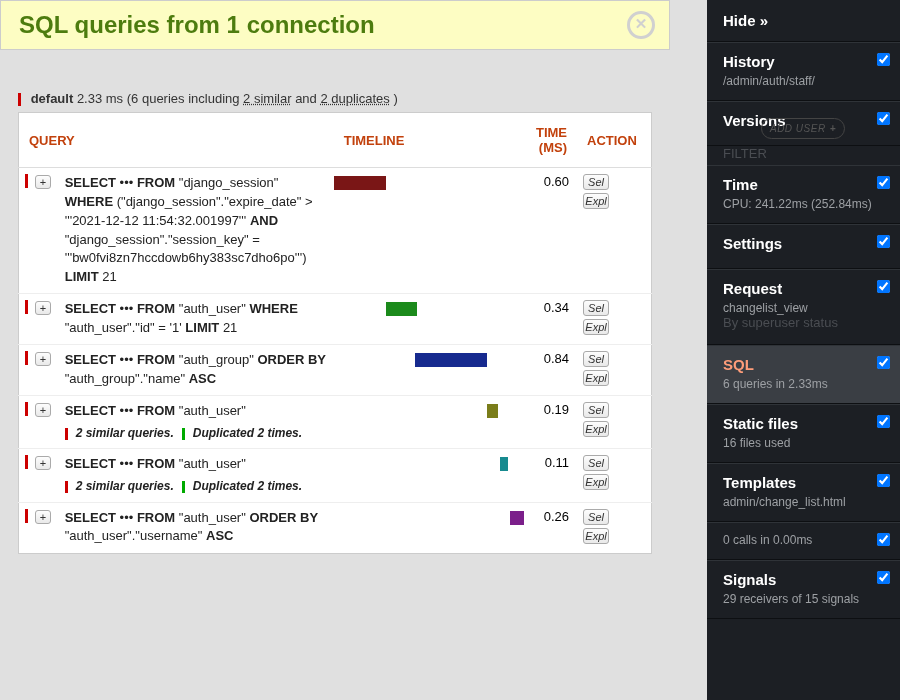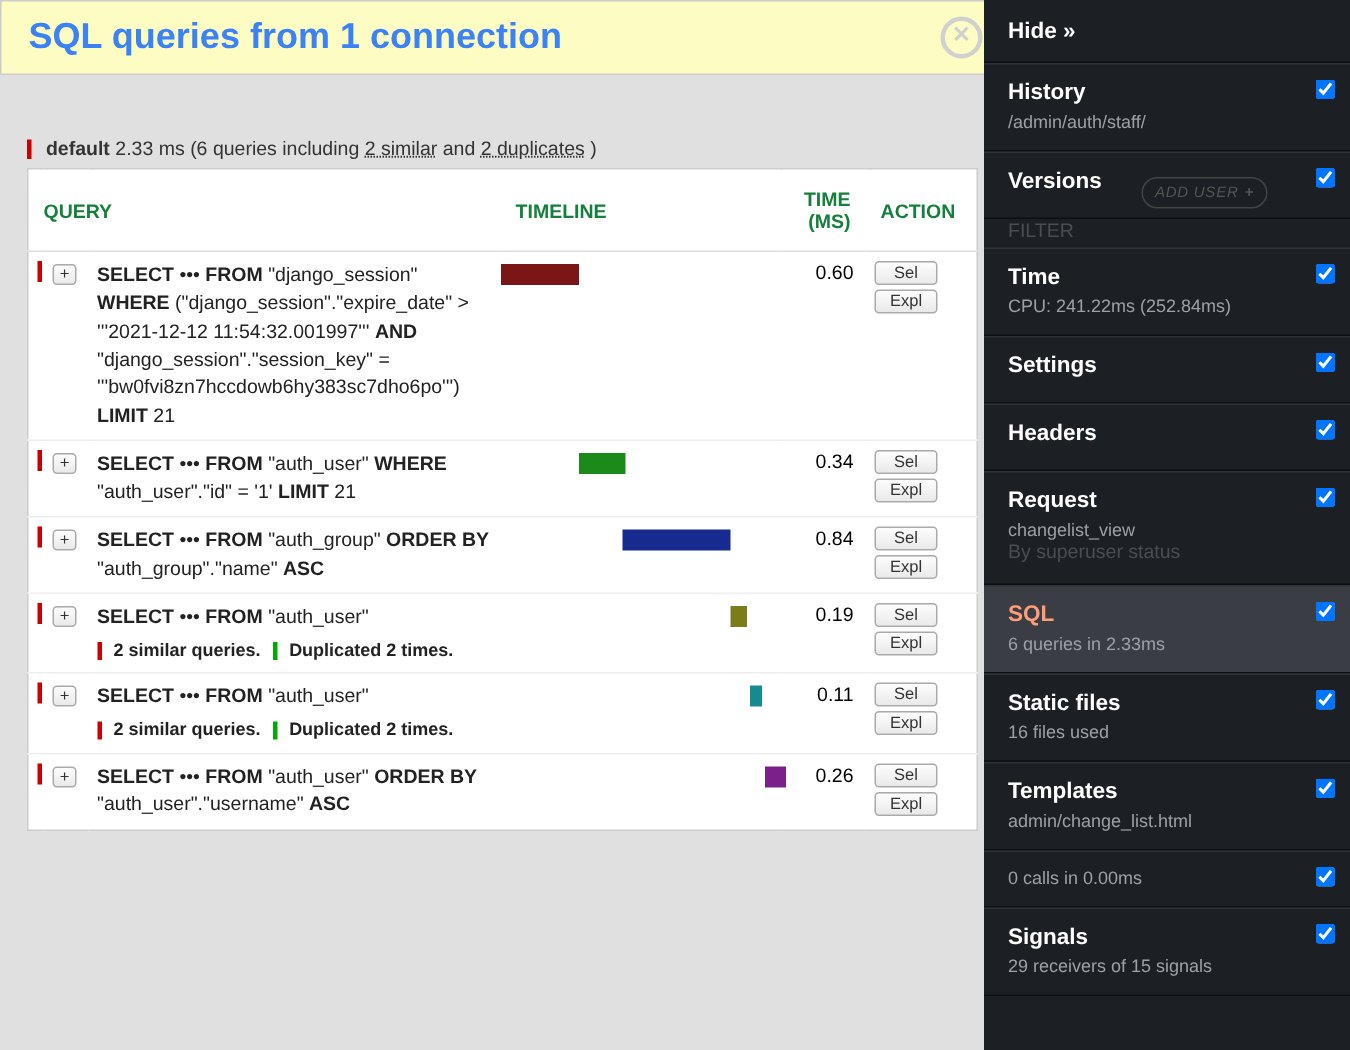--- a/index.html
+++ b/index.html
@@ -21,21 +21,21 @@
     }
     .panel-header {
       background: #fdfdc3;
       border: 1px solid #ccc;
       padding: 10px 18px;
       position: relative;
     }
     .panel-header h1 {
       font-size: 24px;
       font-weight: 600;
-      color: #3b82f6;
+      color: #4d7c0f;
     }
     .close-btn {
       position: absolute;
       right: 14px;
       top: 10px;
       width: 28px;
       height: 28px;
       border-radius: 50%;
       border: 3px solid #d0d0d0;
       background: #fdfdc3;
@@ -68,21 +68,21 @@
       border-collapse: collapse;
       width: calc(100% - 36px);
       font-size: 13px;
     }
     .sql-table th {
       text-align: left;
       padding: 12px 10px;
       border-bottom: 1px solid #ddd;
       font-weight: 700;
       font-size: 13px;
-      color: #15803d;
+      color: #c2410c;
     }
     .sql-table th.time-col { text-align: right; }
     .sql-table tr.qrow td {
       padding: 6px 6px;
       vertical-align: top;
       border-top: 1px solid #eee;
     }
     .sql-table tr.qrow:first-of-type td { border-top: none; }
     .mark-cell { width: 10px; padding: 6px 0 0 6px !important; }
     .row-marker {
@@ -118,48 +118,49 @@
     }
     .flag-red, .flag-green {
       display: inline-block;
       width: 3px;
       height: 12px;
       vertical-align: middle;
       margin-right: 4px;
     }
     .flag-red { background: #c00; }
     .flag-green { background: #0a0; }
-    .flags span { font-weight: 700; margin-right: 8px; }
+    .flags span { font-weight: 700; margin-right: 8px; font-style: italic; }
     .timeline-cell { width: 175px; position: relative; padding-top: 8px !important; }
     .timeline-bar {
       position: absolute;
       height: 14px;
       top: 8px;
     }
     .time-cell { width: 55px; text-align: right; padding-right: 8px !important; }
     .action-cell { width: 60px; }
     .small-btn {
       display: block;
-      width: 42px;
+      width: 26px;
       margin-bottom: 3px;
       font-size: 11px;
       padding: 1px 0;
       border: 1px solid #aaa;
       background: linear-gradient(#fdfdfd,#e9e9e9);
       border-radius: 3px;
       cursor: pointer;
       color: #333;
+      font-style: italic;
     }
 
     
     .sidebar {
       position: absolute;
       right: 0;
       top: 0;
-      width: 244px;
+      width: 193px;
       height: 700px;
       background: #1c1f24;
       color: #ddd;
       overflow-y: auto;
       font-size: 14px;
     }
     .sidebar::-webkit-scrollbar { width: 12px; }
     .sidebar::-webkit-scrollbar-track { background: #3a3d42; }
     .sidebar::-webkit-scrollbar-thumb { background: #787b7f; border-radius: 6px; }
     .hide-btn {
@@ -356,24 +357,20 @@
       <div class="sb-panel">
         <div class="sb-title">Time</div>
         <div class="sb-sub">CPU: 241.22ms (252.84ms)</div>
         <input type="checkbox" class="sb-check" checked="" style="">
       </div>
       <div class="sb-panel">
         <div class="sb-title">Settings</div>
         <input type="checkbox" class="sb-check" checked="" style="">
       </div>
       <div class="sb-panel">
-        <div class="sb-title">Headers</div>
-        <input type="checkbox" class="sb-check" checked="" style="">
-      </div>
-      <div class="sb-panel">
         <div class="sb-title">Request</div>
         <div class="sb-sub">changelist_view</div>
         <div class="sb-sub faint-text">By superuser status</div>
         <input type="checkbox" class="sb-check" checked="" style="">
       </div>
       <div class="sb-panel active">
         <div class="sb-title">SQL</div>
         <div class="sb-sub">6 queries in 2.33ms</div>
         <input type="checkbox" class="sb-check" checked="" style="">
       </div>

